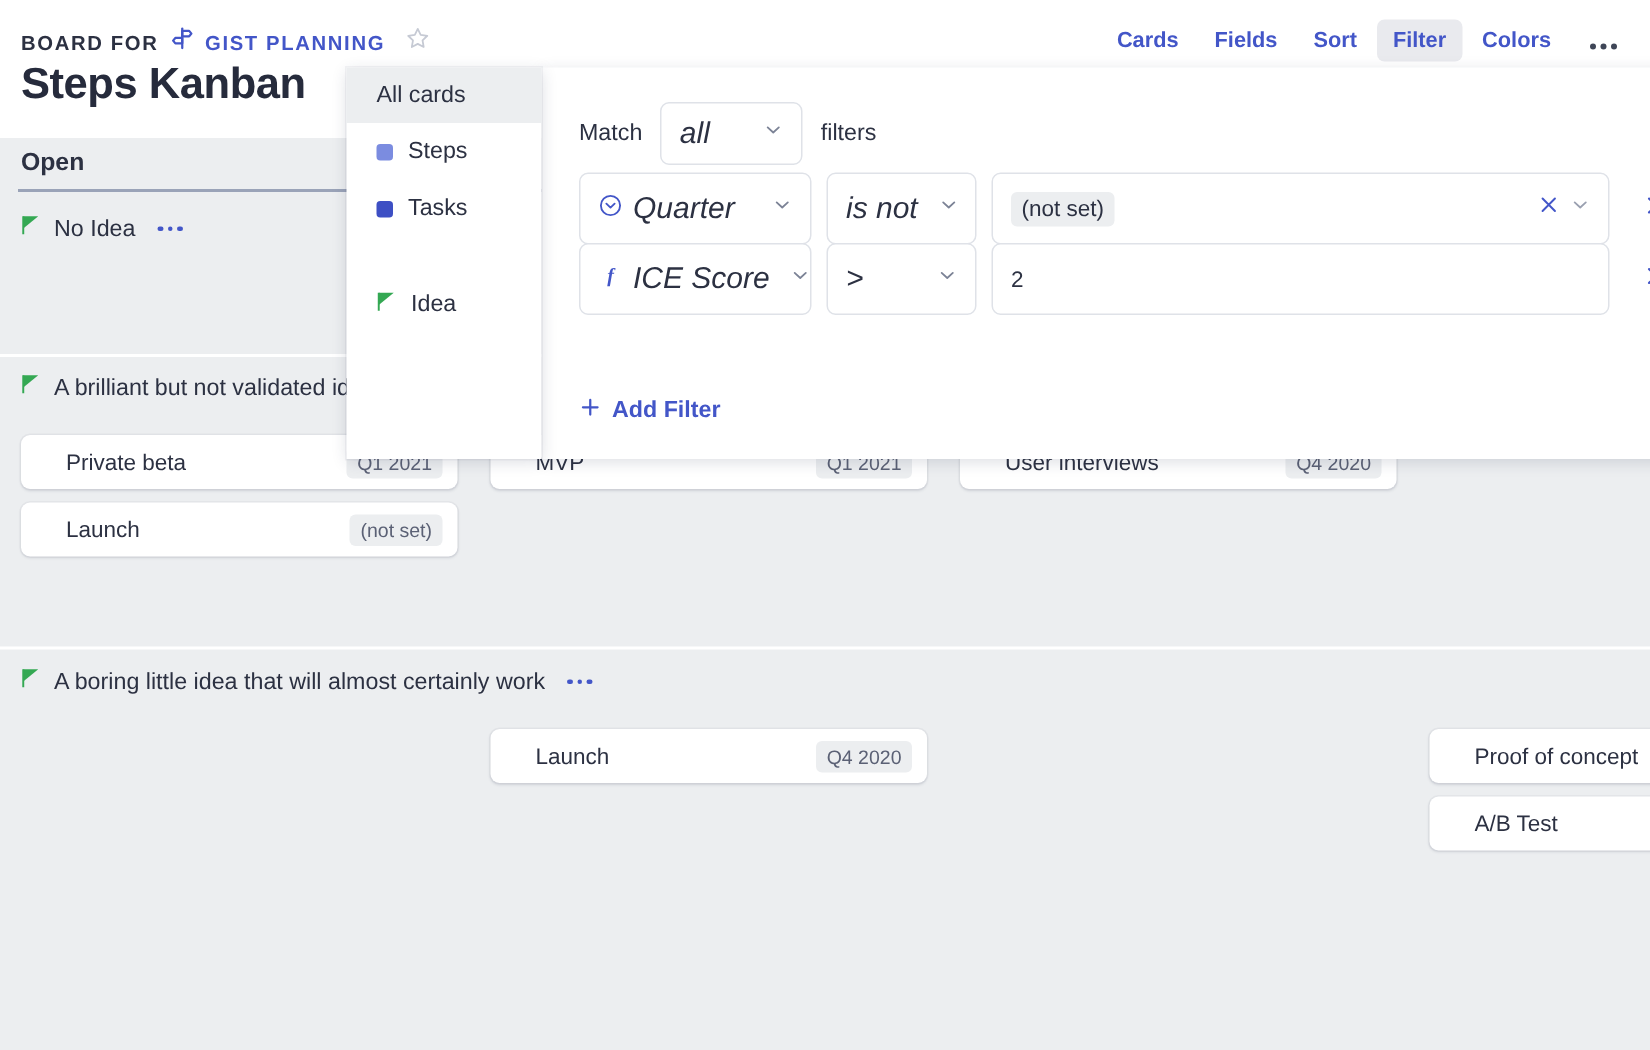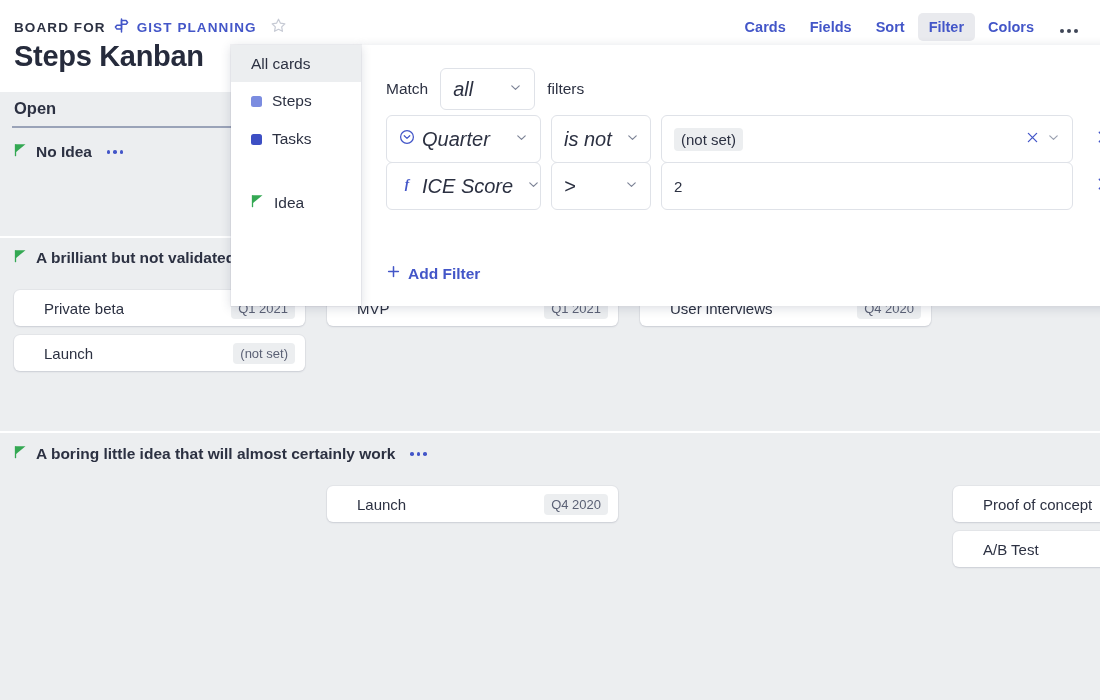--- a/index.html
+++ b/index.html
@@ -71,21 +71,21 @@
   .col-underline {
     position: absolute; left: 12px; top: 126px;
     width: 1076px; height: 2px; background: #9aa3b8;
   }
 
   
   .lane-title {
     position: absolute; display: flex; align-items: center; gap: 9px;
   }
   .lane-title .txt {
-    font-size: 15.5px; font-weight: 700; color: #2c3142; white-space: nowrap;
+    font-size: 15.5px; font-weight: 400; color: #2c3142; white-space: nowrap;
   }
   .lane-dots { display: flex; align-items: center; gap: 3px; margin-left: 6px; }
   .lane-dots i {
     width: 3.5px; height: 3.5px; border-radius: 50%;
     background: #4356c8; display: block;
   }
   .flag-icon { display: block; flex: none; }
 
   .lane-sep {
     position: absolute; left: 0; width: 1100px; height: 2px; background: #ffffff;

